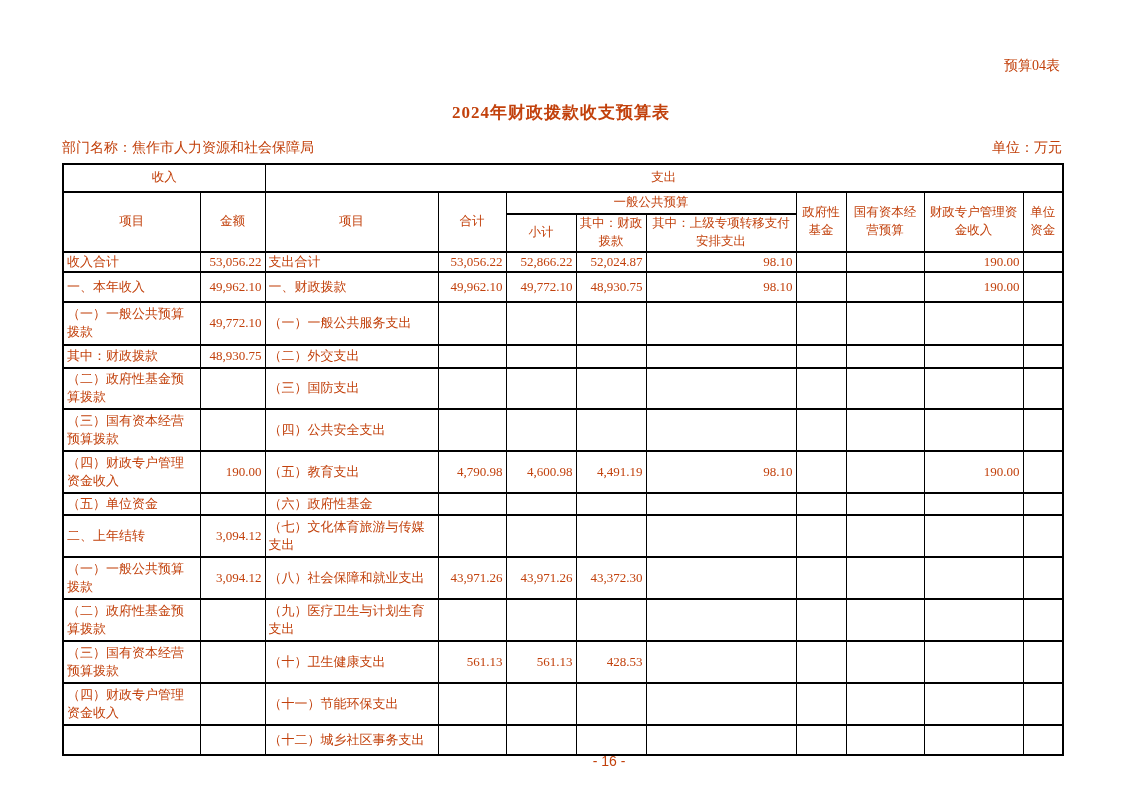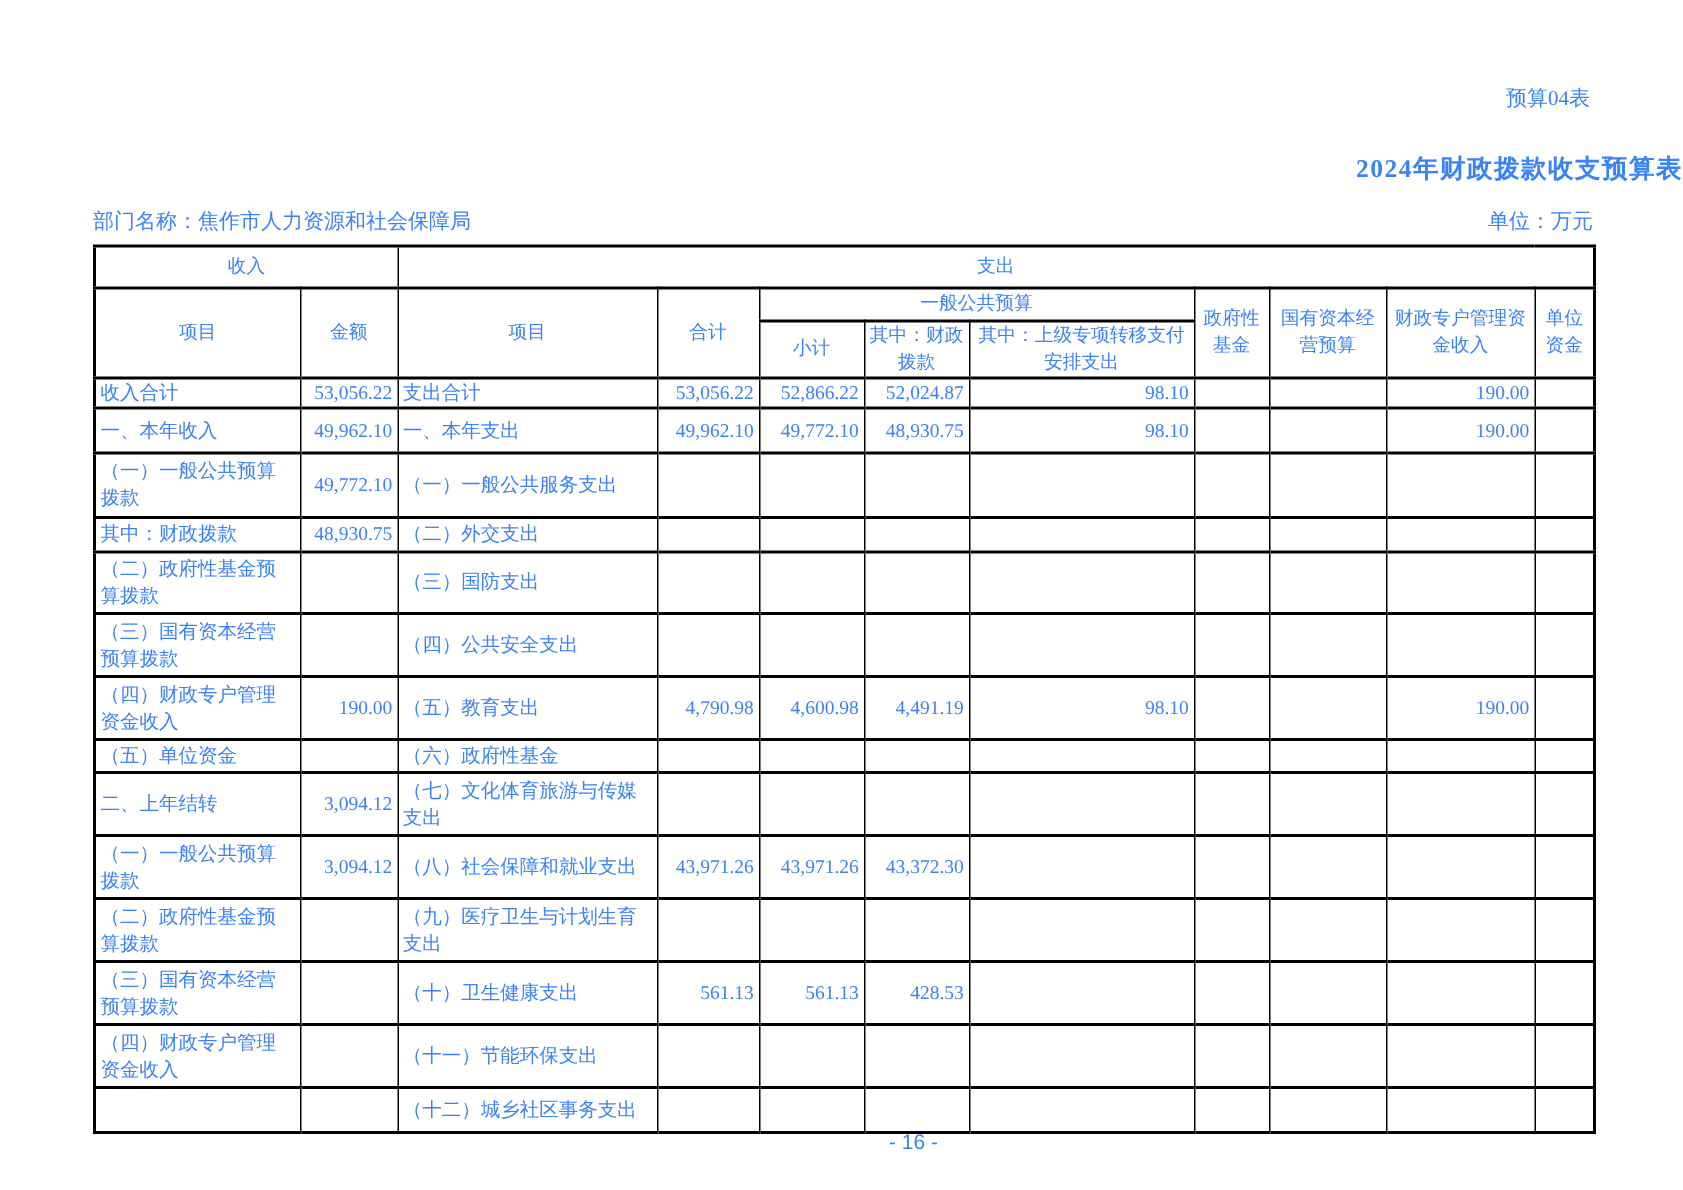--- a/index.html
+++ b/index.html
@@ -1,22 +1,22 @@
 <!DOCTYPE html>
 <html><head>
 <meta charset="utf-8">
 <style>
   html,body{margin:0;padding:0;background:#ffffff;}
   .page{
     position:relative;width:1122px;height:793px;background:#ffffff;
-    font-family:"Liberation Serif","DejaVu Serif",serif;color:#3b82f6;
+    font-family:"Liberation Serif","DejaVu Serif",serif;color:#c2410c;
     overflow:hidden;
   }
   .form-label{position:absolute;top:57px;right:62px;font-size:14px;}
-  .doc-title{position:absolute;top:101px;left:0;width:100%;text-align:right;
+  .doc-title{position:absolute;top:101px;left:0;width:100%;text-align:center;
     font-size:17px;font-weight:bold;letter-spacing:1px;}
   .meta-row{position:absolute;top:139px;left:62px;width:1000px;
     display:flex;justify-content:space-between;font-size:14px;gap:24px;}
   table.budget{
     position:absolute;top:163px;left:62px;width:1000px;
     border-collapse:collapse;table-layout:fixed;border:2px solid #000;
   }
   table.budget th, table.budget td{
     border:1px solid #000;border-top-width:2px;border-bottom-width:2px;
     padding:0 3px;font-weight:normal;overflow:hidden;vertical-align:middle;
@@ -90,21 +90,21 @@
           <td class="c-num">52,024.87</td>
           <td class="c-num">98.10</td>
           <td class="c-num"></td>
           <td class="c-num"></td>
           <td class="c-num">190.00</td>
           <td class="c-num"></td>
         </tr>
         <tr style="height: 30px;">
           <td class="c-item">一、本年收入</td>
           <td class="c-num">49,962.10</td>
-          <td class="c-item">一、本年支出</td>
+          <td class="c-item">一、财政拨款</td>
           <td class="c-num">49,962.10</td>
           <td class="c-num">49,772.10</td>
           <td class="c-num">48,930.75</td>
           <td class="c-num">98.10</td>
           <td class="c-num"></td>
           <td class="c-num"></td>
           <td class="c-num">190.00</td>
           <td class="c-num"></td>
         </tr>
         <tr style="height: 43px;">

